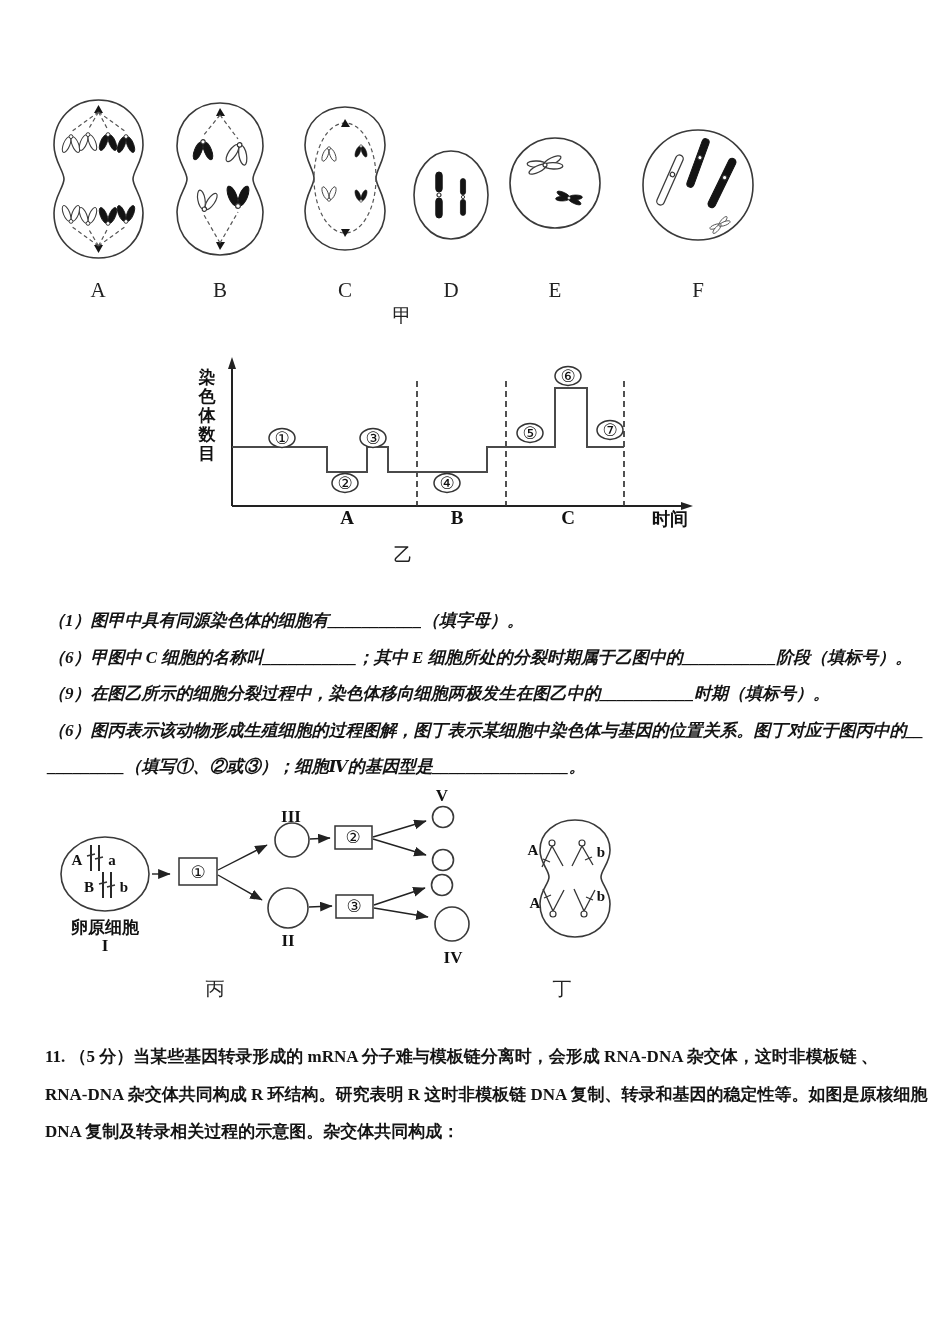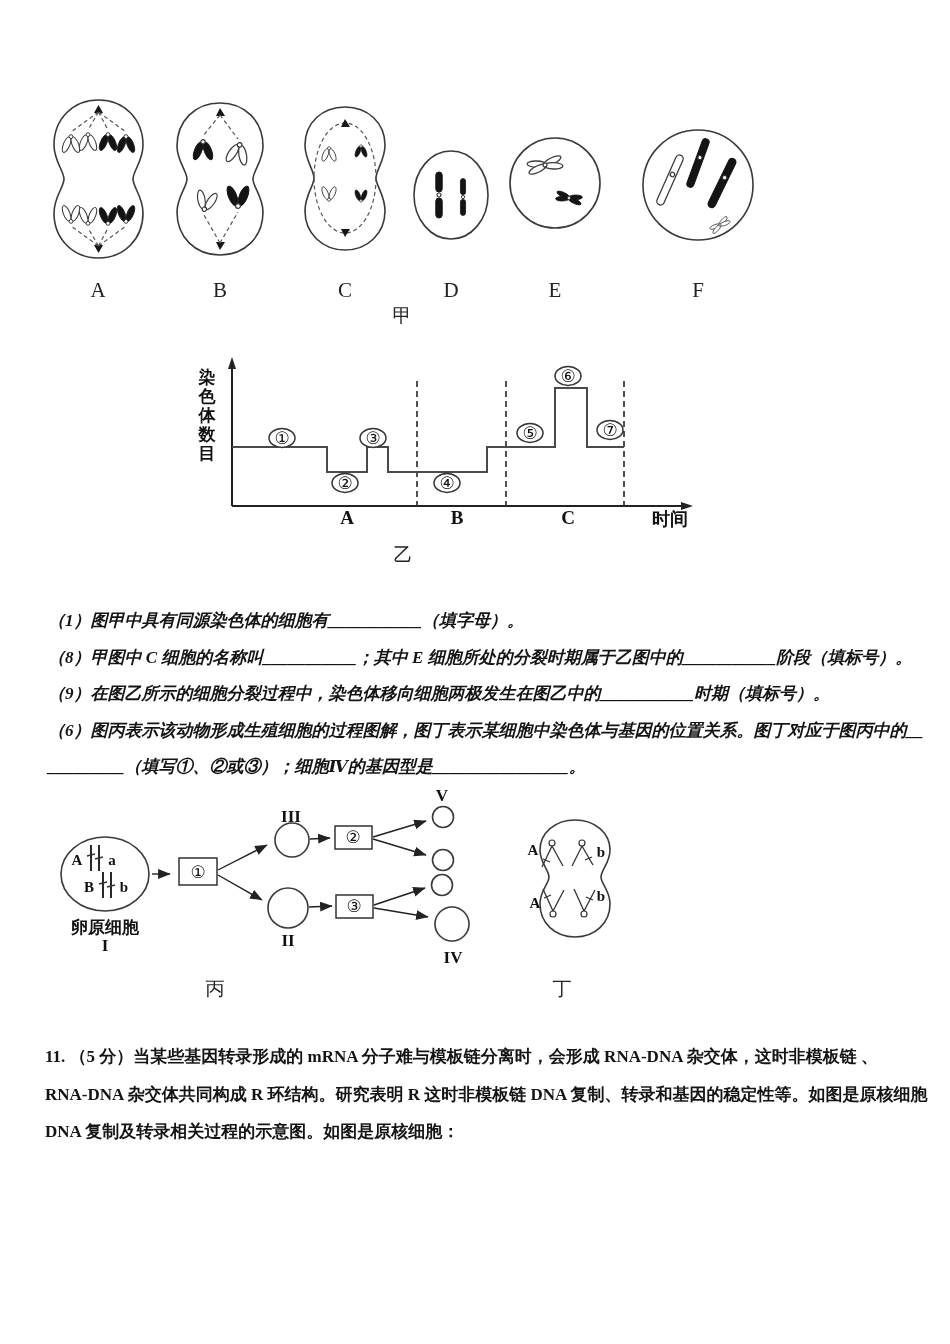--- a/index.html
+++ b/index.html
@@ -164,21 +164,21 @@
     <text class="secl" x="162" y="171">A</text>
     <text class="secl" x="272" y="171">B</text>
     <text class="secl" x="383" y="171">C</text>
     <text class="xlab" x="485" y="172">时间</text>
     <text class="ylab" x="22" y="30"><tspan x="22" dy="0">染</tspan><tspan x="22" dy="19">色</tspan><tspan x="22" dy="19">体</tspan><tspan x="22" dy="19">数</tspan><tspan x="22" dy="19">目</tspan></text>
     <text class="figlabel" x="218" y="208">乙</text>
   </svg>
 
   <div class="abs qblock">
     <div class="qline">（1）图甲中具有同源染色体的细胞有___________（填字母）。</div>
-    <div class="qline">（8）甲图中 C 细胞的名称叫___________；其中 E 细胞所处的分裂时期属于乙图中的___________阶段（填标号）。</div>
+    <div class="qline">（6）甲图中 C 细胞的名称叫___________；其中 E 细胞所处的分裂时期属于乙图中的___________阶段（填标号）。</div>
     <div class="qline">（9）在图乙所示的细胞分裂过程中，染色体移向细胞两极发生在图乙中的___________时期（填标号）。</div>
     <div class="qline">（6）图丙表示该动物形成生殖细胞的过程图解，图丁表示某细胞中染色体与基因的位置关系。图丁对应于图丙中的__</div>
     <div class="qline">_________（填写①、②或③）；细胞Ⅳ的基因型是________________。</div>
   </div>
 
   <svg class="abs" style="left:55px; top:785px;" width="430" height="225" viewBox="0 0 430 225">
     <defs>
       <marker id="arr" markerWidth="10" markerHeight="8" refX="8.5" refY="3.5" orient="auto">
         <path d="M0,0 L9,3.5 L0,7 Z" fill="#222"></path>
       </marker>
@@ -261,16 +261,16 @@
     <line class="thin" x1="84" y1="116" x2="95" y2="95"></line>
     <line class="thin" x1="86" y1="102" x2="93" y2="105"></line>
     <text class="gene" x="101" y="106">b</text>
 
     <text class="figlabel" x="62" y="200">丁</text>
   </svg>
 
   <div class="abs q11block">
     <div class="q11line">11. （5 分）当某些基因转录形成的 mRNA 分子难与模板链分离时，会形成 RNA-DNA 杂交体，这时非模板链 、</div>
     <div class="q11line">RNA-DNA 杂交体共同构成 R 环结构。研究表明 R 这时非模板链 DNA 复制、转录和基因的稳定性等。如图是原核细胞</div>
-    <div class="q11line">DNA 复制及转录相关过程的示意图。如图是原核细胞：</div>
+    <div class="q11line">DNA 复制及转录相关过程的示意图。杂交体共同构成：</div>
   </div>
 
 </div>
 
 </body></html>

